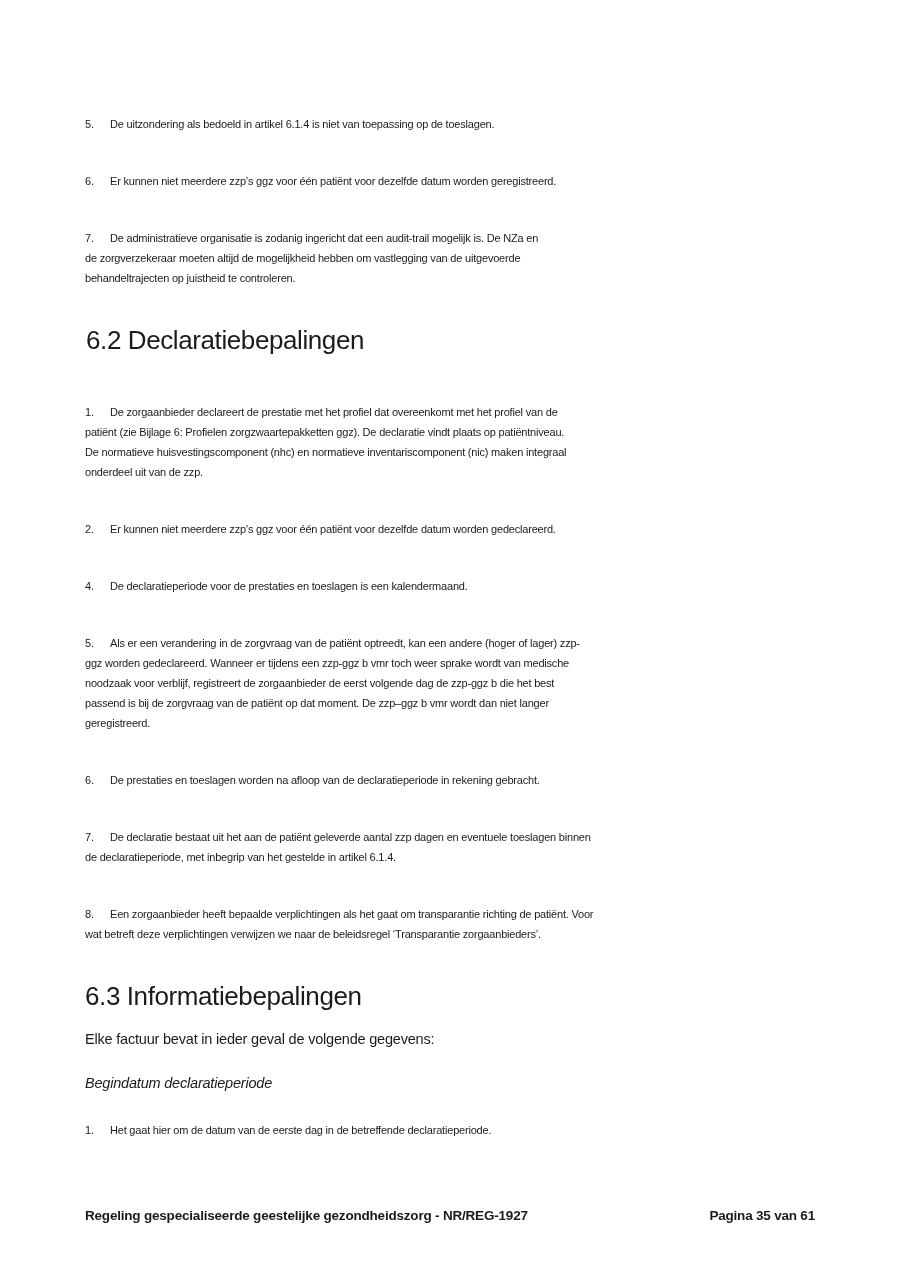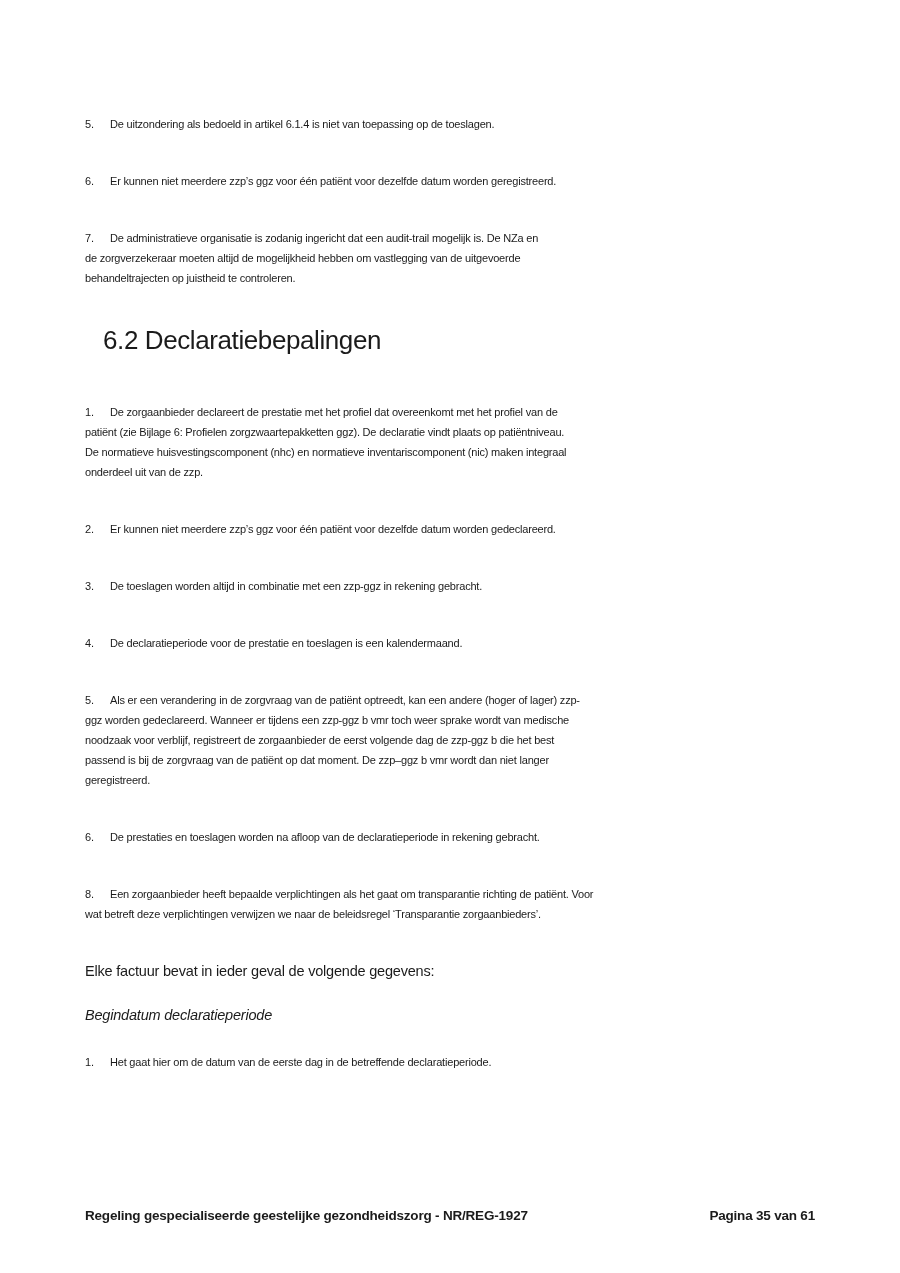--- a/index.html
+++ b/index.html
@@ -25,21 +25,21 @@
   }
   .para .num {
     display: inline-block;
     min-width: 25px;
   }
   h2.section-heading {
     font-size: 26px;
     font-weight: 400;
     line-height: 30px;
     letter-spacing: -0.4px;
-    margin: 20px 0 47px 18px;
+    margin: 20px 0 47px 1px;
   }
   h2.section-heading-63 {
     margin: 20px 0 18px 0;
   }
   .intro {
     margin: 0 0 24px 0;
     font-size: 14.5px;
     line-height: 20px;
     letter-spacing: -0.2px;
   }
@@ -79,36 +79,38 @@
 
   <h2 class="section-heading">6.2 Declaratiebepalingen</h2>
 
   <div class="para"><span class="num">1.</span><span>De zorgaanbieder declareert de prestatie met het profiel dat overeenkomt met het profiel van de
 patiënt (zie Bijlage 6: Profielen zorgzwaartepakketten ggz). De declaratie vindt plaats op patiëntniveau.
 De normatieve huisvestingscomponent (nhc) en normatieve inventariscomponent (nic) maken integraal
 onderdeel uit van de zzp.</span></div>
 
   <div class="para"><span class="num">2.</span><span>Er kunnen niet meerdere zzp’s ggz voor één patiënt voor dezelfde datum worden gedeclareerd.</span></div>
 
-  <div class="para"><span class="num">3.</span><span>De toeslagen worden altijd in combinatie met een zzp-ggz in rekening gebracht.</span></div>
 
-  <div class="para"><span class="num">4.</span><span>De declaratieperiode voor de prestatie en toeslagen is een kalendermaand.</span></div>
+  <div class="para"><span class="num">4.</span><span>De declaratieperiode voor de prestaties en toeslagen is een kalendermaand.</span></div>
 
   <div class="para"><span class="num">5.</span><span>Als er een verandering in de zorgvraag van de patiënt optreedt, kan een andere (hoger of lager) zzp-
 ggz worden gedeclareerd. Wanneer er tijdens een zzp-ggz b vmr toch weer sprake wordt van medische
 noodzaak voor verblijf, registreert de zorgaanbieder de eerst volgende dag de zzp-ggz b die het best
 passend is bij de zorgvraag van de patiënt op dat moment. De zzp–ggz b vmr wordt dan niet langer
 geregistreerd.</span></div>
 
   <div class="para"><span class="num">6.</span><span>De prestaties en toeslagen worden na afloop van de declaratieperiode in rekening gebracht.</span></div>
 
+  <div class="para"><span class="num">7.</span><span>De declaratie bestaat uit het aan de patiënt geleverde aantal zzp dagen en eventuele toeslagen binnen
+de declaratieperiode, met inbegrip van het gestelde in artikel 6.1.4.</span></div>
 
   <div class="para"><span class="num">8.</span><span>Een zorgaanbieder heeft bepaalde verplichtingen als het gaat om transparantie richting de patiënt. Voor
 wat betreft deze verplichtingen verwijzen we naar de beleidsregel ‘Transparantie zorgaanbieders’.</span></div>
 
+  <h2 class="section-heading section-heading-63">6.3 Informatiebepalingen</h2>
 
   <div class="intro">Elke factuur bevat in ieder geval de volgende gegevens:</div>
 
   <div class="subheading-italic">Begindatum declaratieperiode</div>
 
   <div class="para"><span class="num">1.</span><span>Het gaat hier om de datum van de eerste dag in de betreffende declaratieperiode.</span></div>
 
 </div>
 
 <div class="footer">

